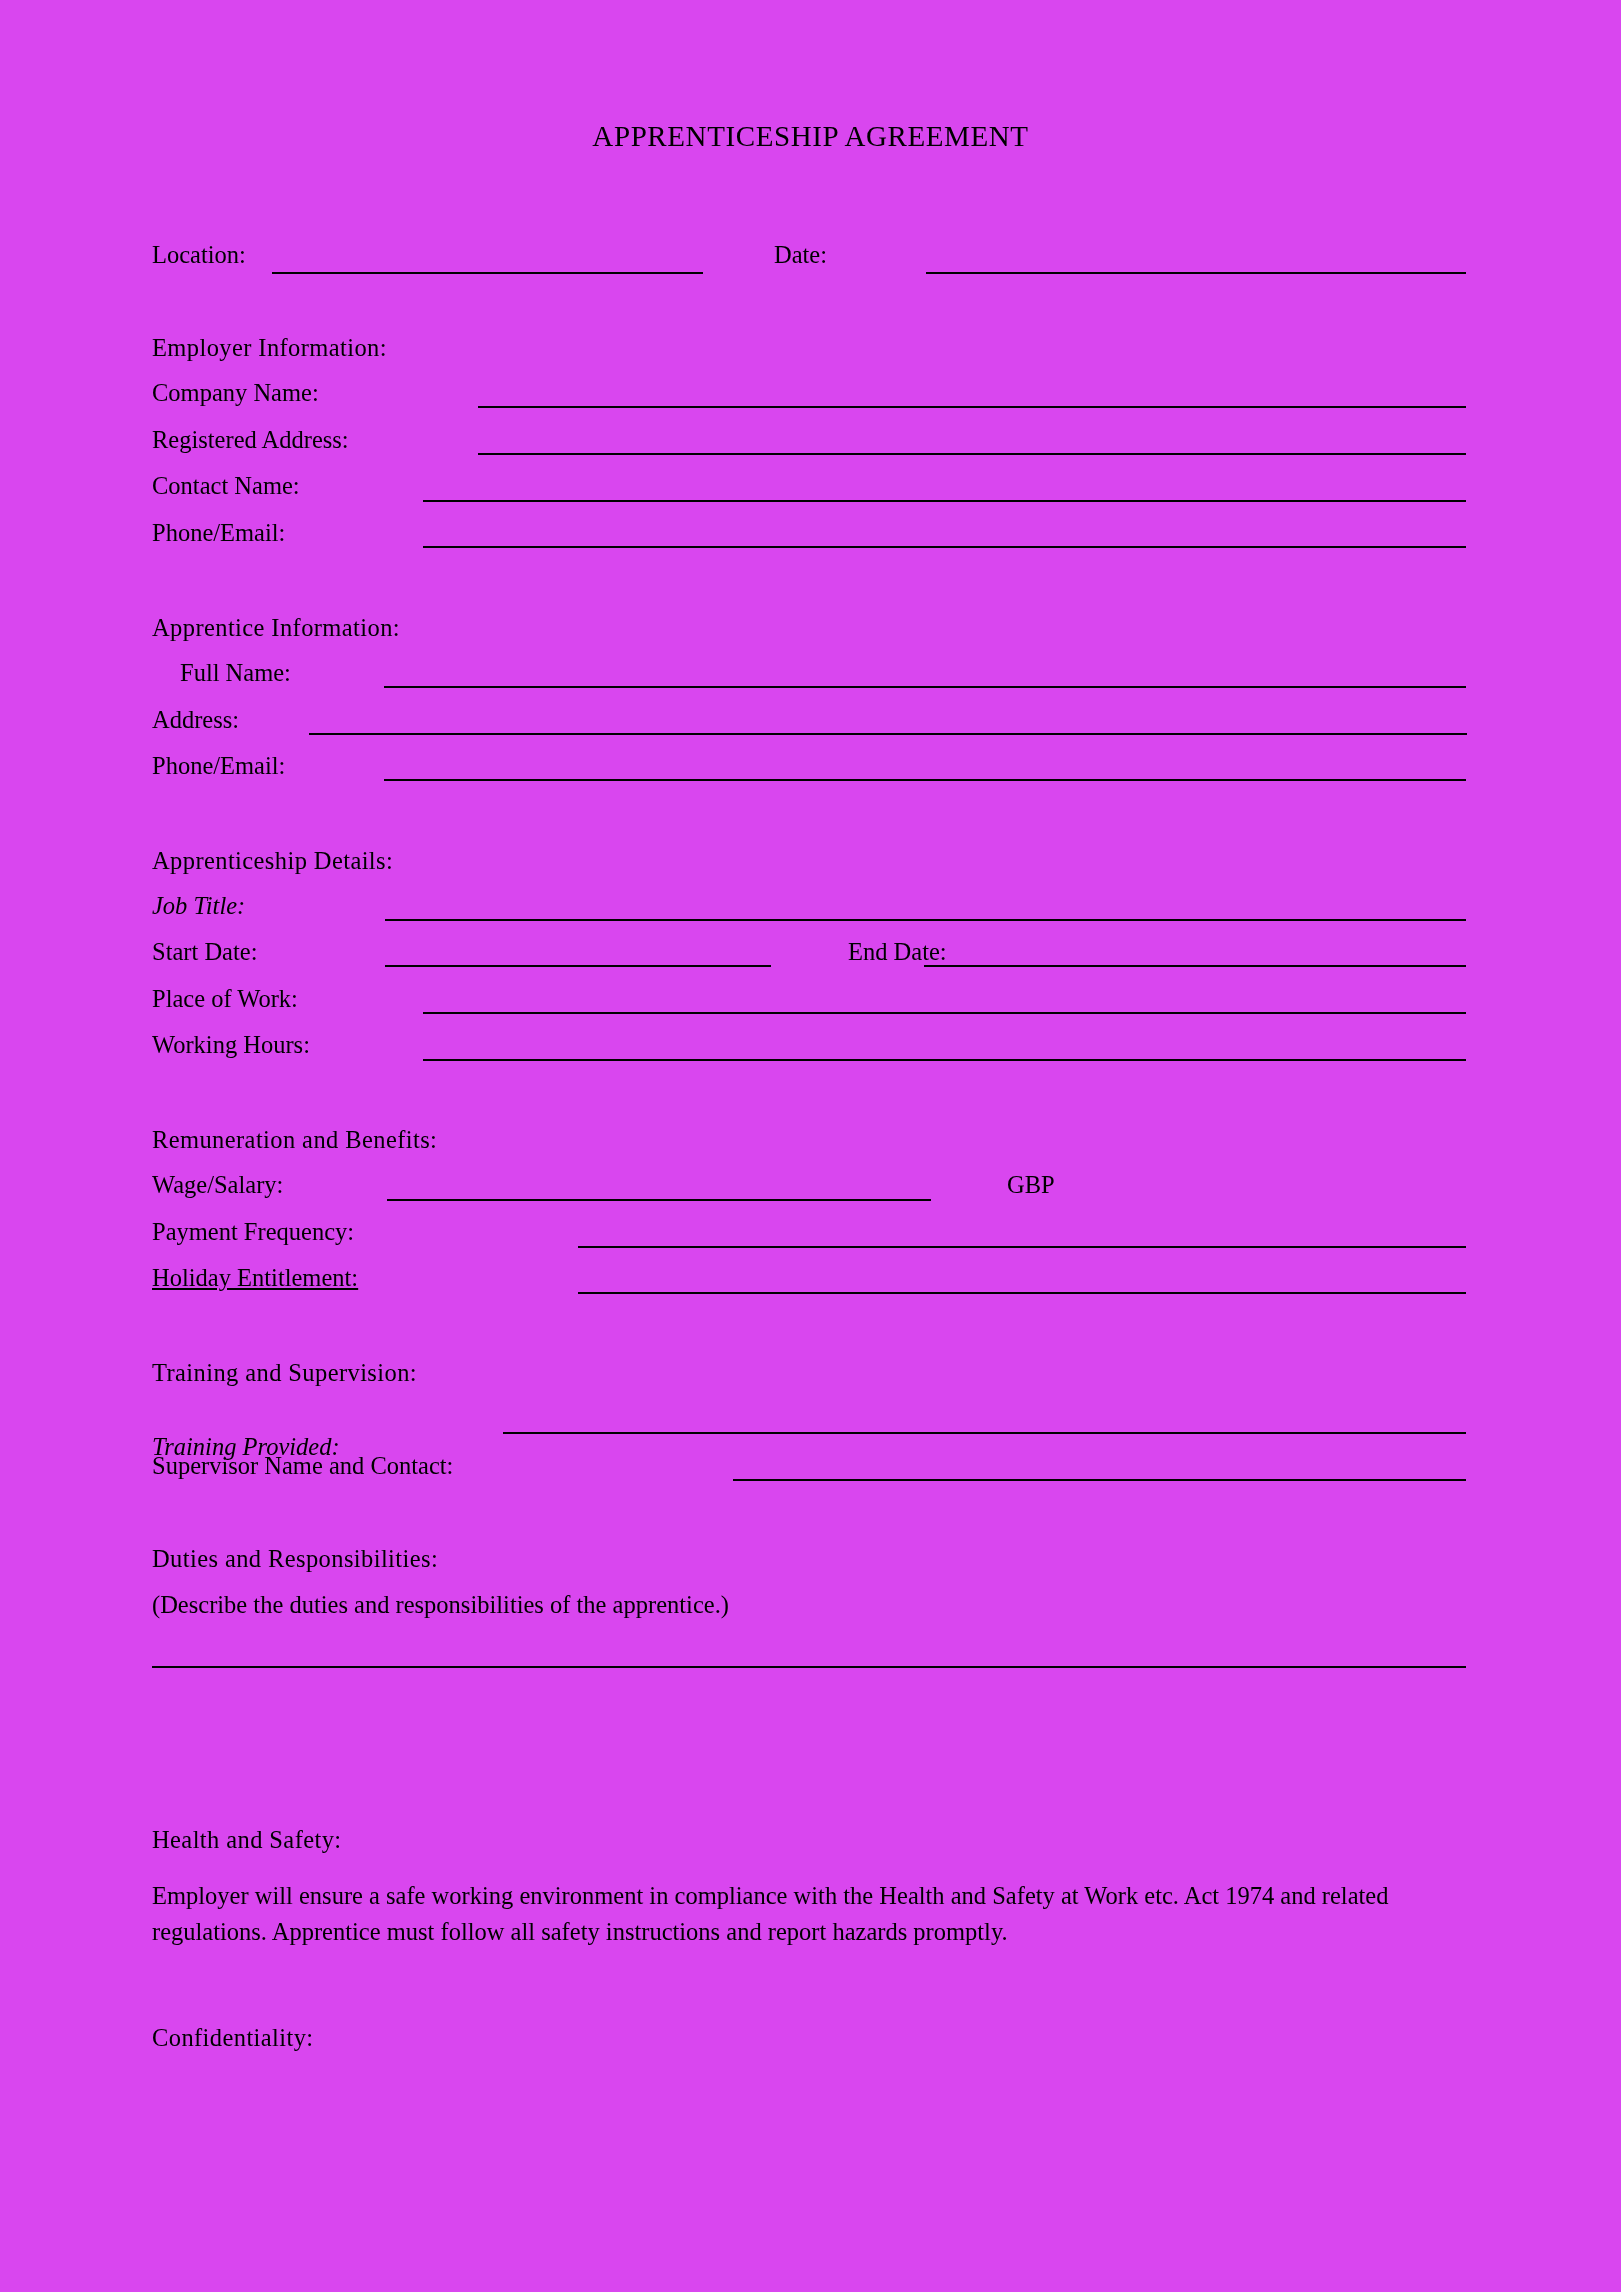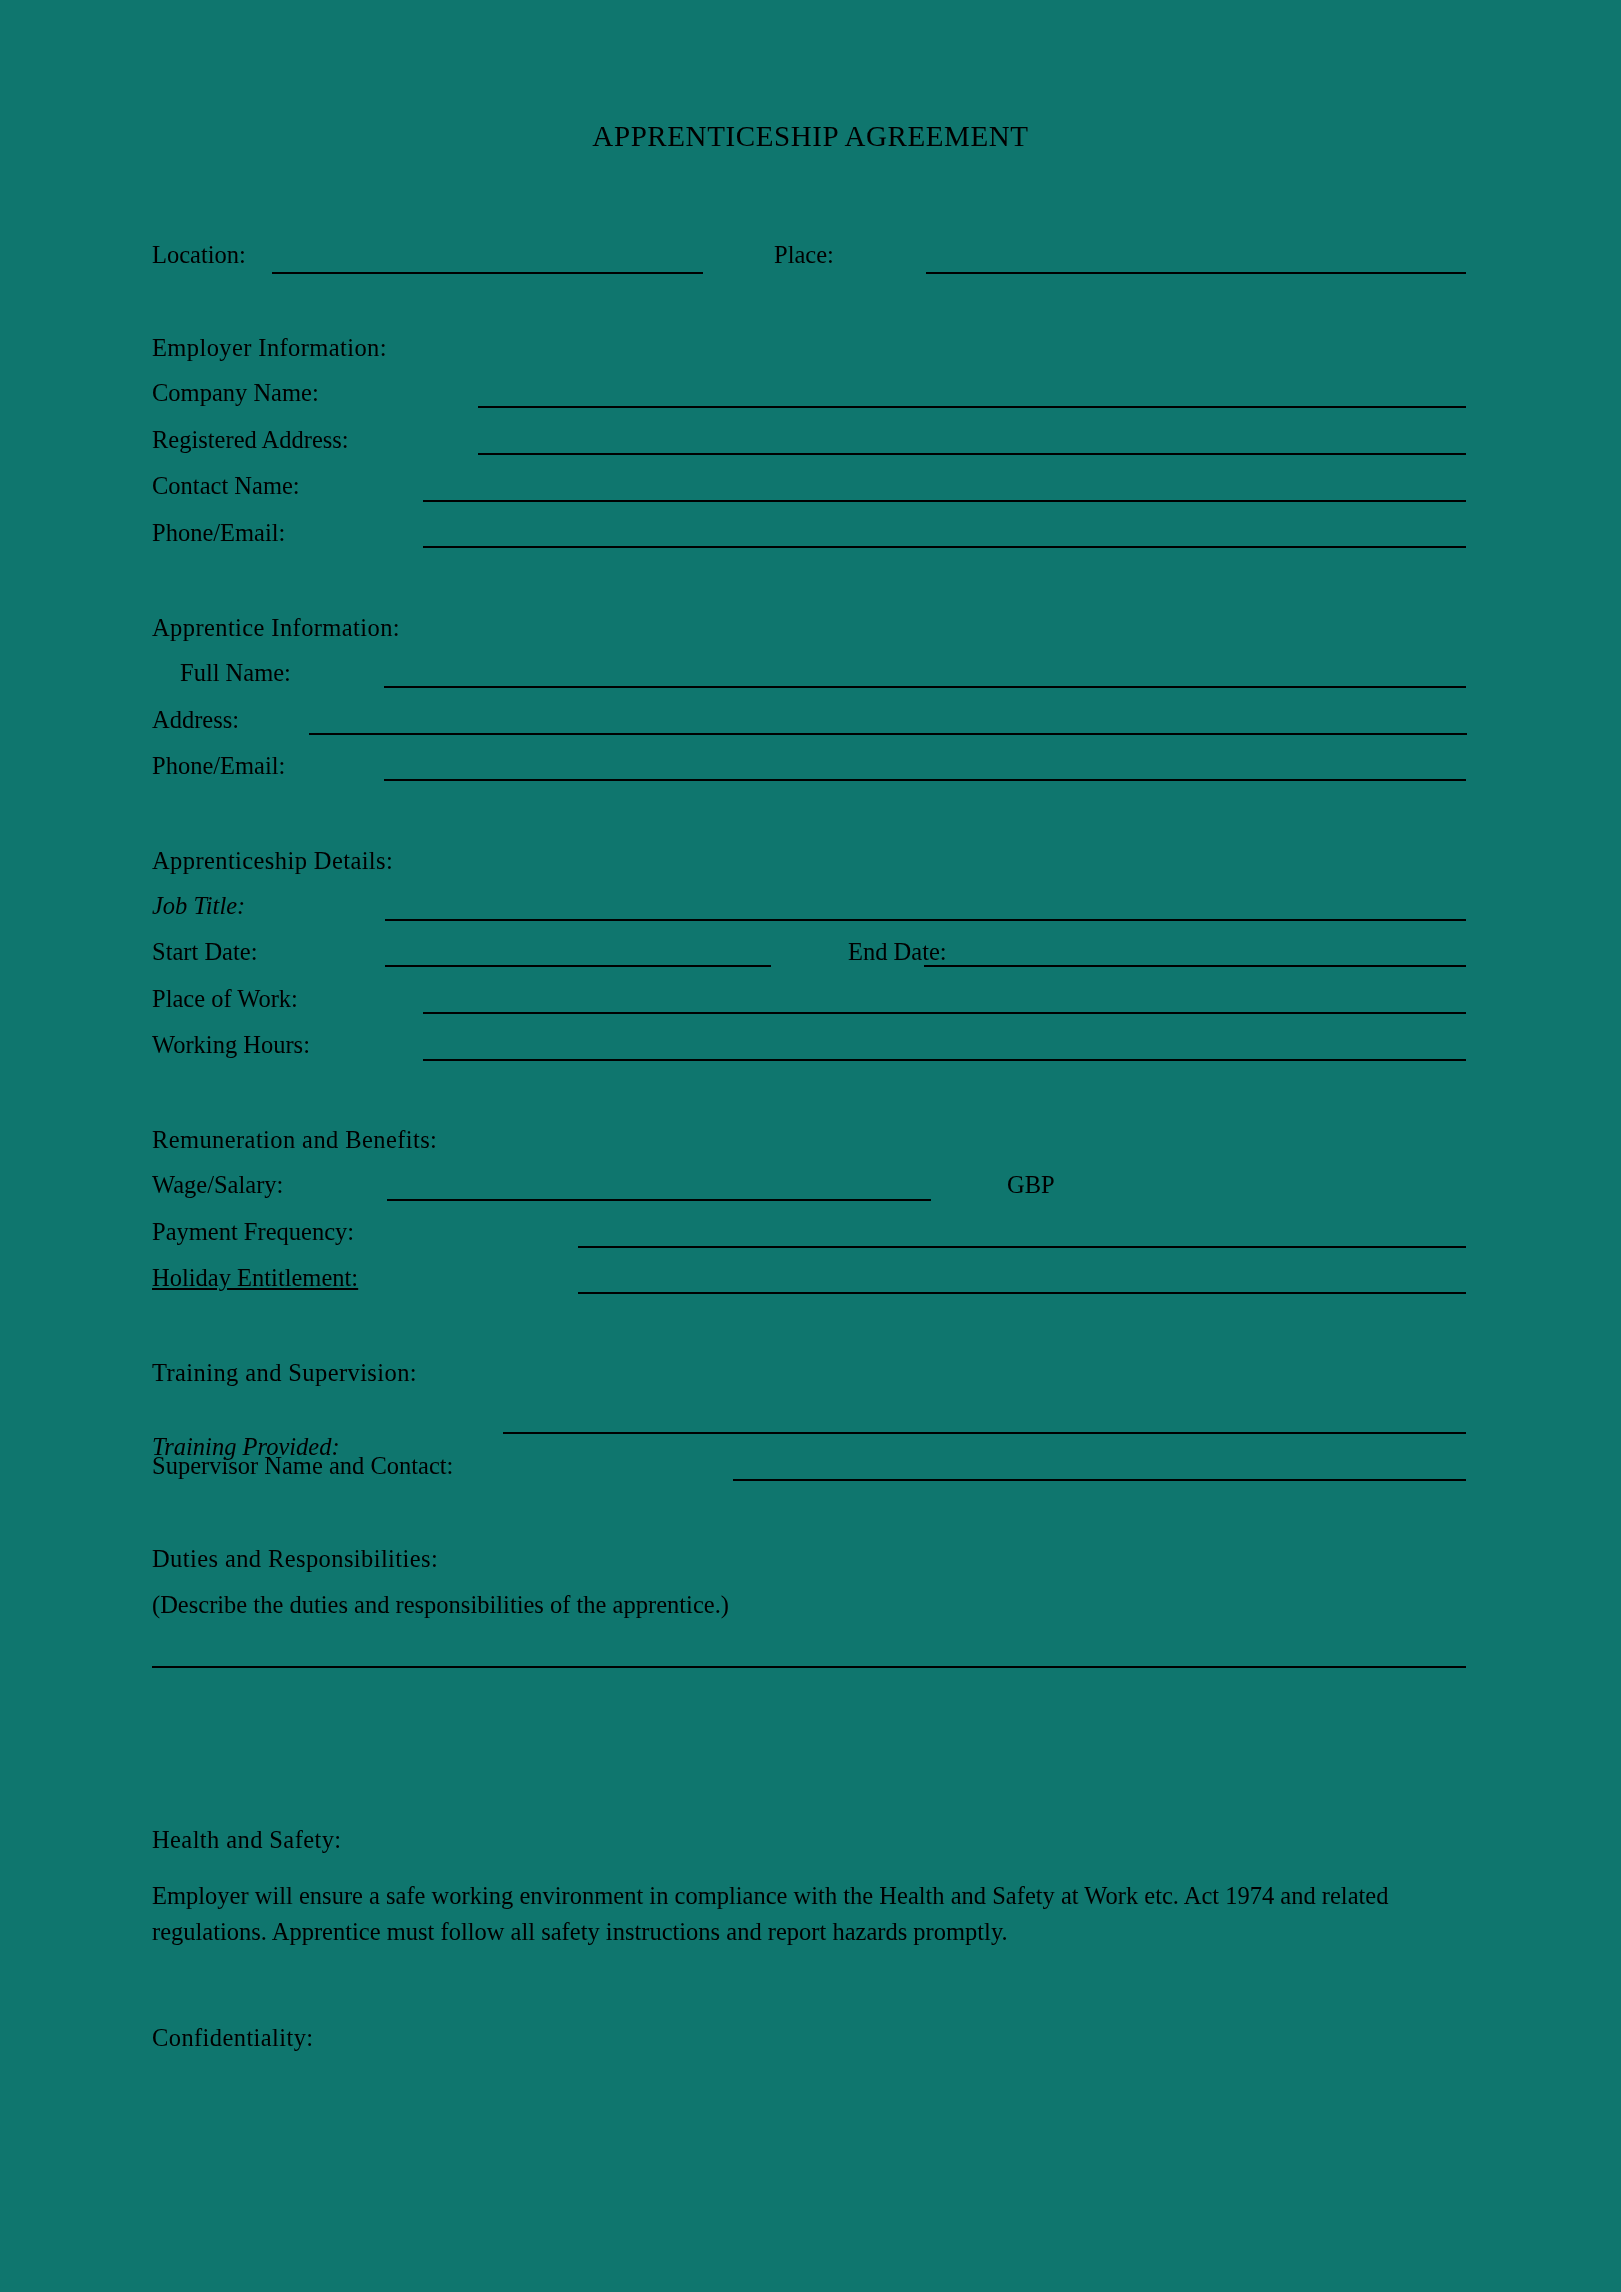--- a/index.html
+++ b/index.html
@@ -9,21 +9,21 @@
   }
   body {
     font-family: "Liberation Serif", "DejaVu Serif", serif;
     color: #000000;
     -webkit-font-smoothing: antialiased;
   }
   .page {
     position: relative;
     width: 1621px;
     height: 2293px;
-    background: #0f766e;
+    background: #d946ef;
     overflow: hidden;
   }
 
   
   .doc-title {
     position: absolute;
     left: 0;
     top: 120px;
     width: 1621px;
     text-align: center;
@@ -67,21 +67,21 @@
 </head>
 <body>
 
 <div class="page">
 
   <div class="doc-title">APPRENTICESHIP AGREEMENT</div>
 
   <div class="txt" style="left:152px; top:240px;">Location:</div>
   <div class="rule" style="left:272px; top:272px; width:431px;"></div>
 
-  <div class="txt" style="left:774px; top:240px;">Place:</div>
+  <div class="txt" style="left:774px; top:240px;">Date:</div>
   <div class="rule" style="left:926px; top:272px; width:540px;"></div>
 
   <div class="section-head" style="left:152px; top:333px;">Employer Information:</div>
 
   <div class="txt" style="left:152px; top:378px;">Company Name:</div>
   <div class="rule" style="left:478px; top:406px; width:988px;"></div>
 
   <div class="txt" style="left:152px; top:425px;">Registered Address:</div>
   <div class="rule" style="left:478px; top:453px; width:988px;"></div>
 

